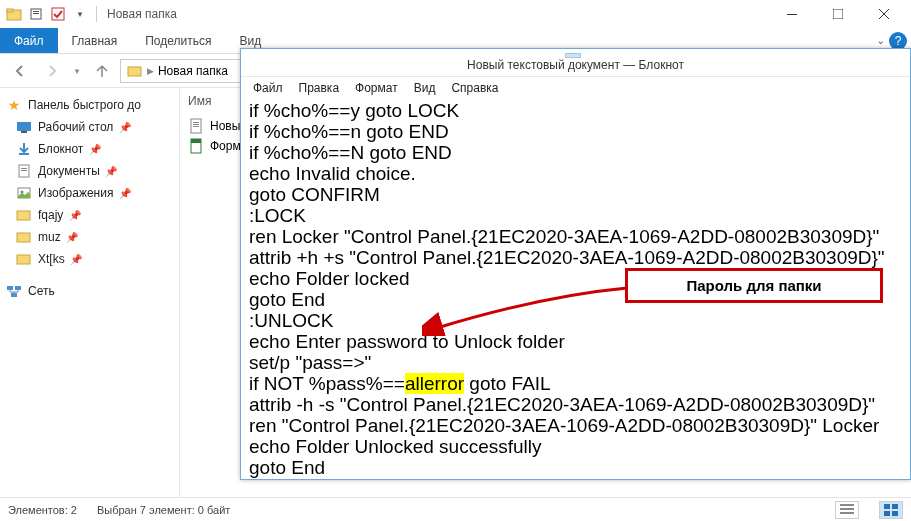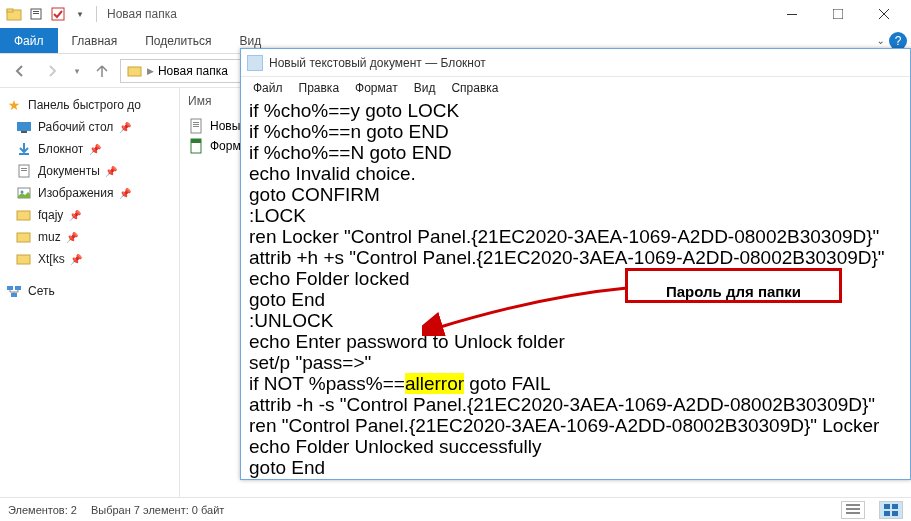--- a/index.html
+++ b/index.html
@@ -33,37 +33,37 @@
   .side-item { display: flex; align-items: center; height: 22px; padding: 0 6px 0 16px; gap: 6px; color: #222; }
   .side-item.top { padding-left: 6px; }
   .side-item .pin { color: #888; font-size: 10px; }
   .side-item .ico { width: 16px; height: 16px; display: flex; align-items: center; justify-content: center; }
   .star { color: #f5a623; font-size: 14px; }
   .fld { color: #f5c36b; }
   .content { flex: 1; padding: 6px 8px; font-size: 12px; }
   .col-head { color: #555; padding-bottom: 8px; font-size: 12px; }
   .file-row { display: flex; align-items: center; gap: 6px; height: 20px; }
 
-  .status { position: absolute; bottom: 0; left: 0; right: 0; height: 24px; border-top: 1px solid #e5e5e5; display: flex; align-items: center; padding: 0 8px; font-size: 11px; color: #444; gap: 14px; }
+  .status { position: absolute; bottom: 0; left: 0; right: 0; height: 24px; border-top: 1px solid #e5e5e5; display: flex; align-items: center; padding: 0 8px; font-size: 11px; color: #444; gap: 20px; }
   .status .sp { flex: 1; }
   .view-btn { width: 24px; height: 18px; border: 1px solid #ccc; display: flex; align-items: center; justify-content: center; background: #fff; }
   .view-btn.active { background: #cce4f7; }
 
   
   .notepad { position: absolute; left: 240px; top: 48px; width: 671px; height: 432px; background: #fff; border: 1px solid #6fa8dc; box-shadow: 0 0 4px rgba(0,0,0,0.3); display: flex; flex-direction: column; }
-  .np-title { height: 28px; background: #fff; display: flex; align-items: center; padding: 4px 6px; font-size: 12px; color: #333; border-bottom: 1px solid #e8e8e8; }
+  .np-title { height: 28px; background: #fff; display: flex; align-items: center; padding: 4px 6px; font-size: 12px; color: #333; border-bottom: 1px solid #e8e8e8; flex-direction: column; }
   .np-title .np-ico { width: 16px; height: 16px; margin-right: 6px; background:
     linear-gradient(#cfe2f3,#cfe2f3); border: 1px solid #9fc5e8; }
   .np-menu { height: 22px; display: flex; align-items: stretch; padding: 0 4px; font-size: 12px; }
   .np-mi { padding: 0 8px; display: flex; align-items: center; color: #222; }
   .np-body { flex: 1; padding: 2px 8px; font-family: Consolas, "Courier New", monospace; font-size: 19px; line-height: 19px; white-space: pre; overflow: hidden; position: relative; }
   .hl { background: #ffff00; }
 
   
-  .callout { position: absolute; top: 268px; left: 625px; width: 217px; height: 35px; background: #fff; border: 3px solid #c00; display: flex; align-items: flex-end; justify-content: center; font-size: 15px; font-weight: 700; color: #000; z-index: 5; }
+  .callout { position: absolute; top: 268px; left: 625px; width: 258px; height: 35px; background: #fff; border: 3px solid #c00; display: flex; align-items: center; justify-content: center; font-size: 15px; font-weight: 700; color: #000; z-index: 5; }
   .arrow-svg { position: absolute; top: 276px; left: 422px; width: 210px; height: 60px; z-index: 5; pointer-events: none; }
 
   svg { display: block; }
 </style>
 </head>
 <body>
 
 <div class="explorer">
 
   <div class="title-bar">

